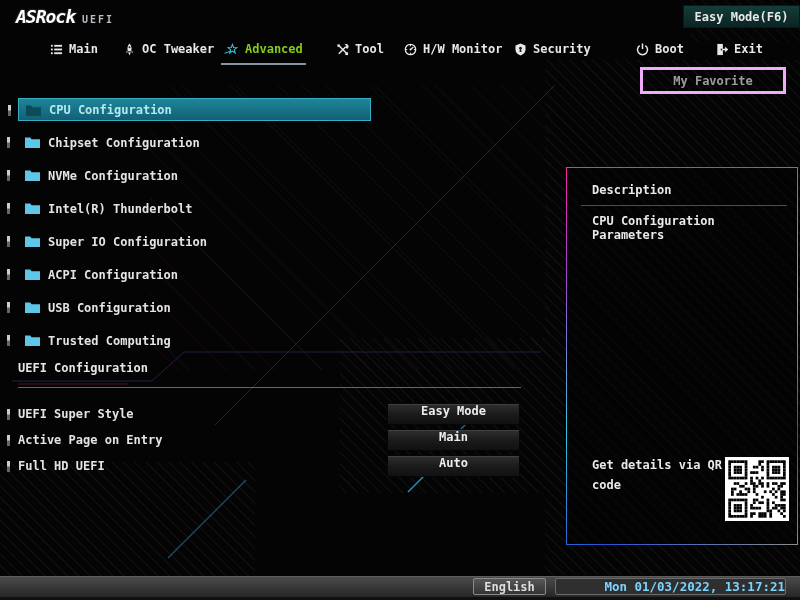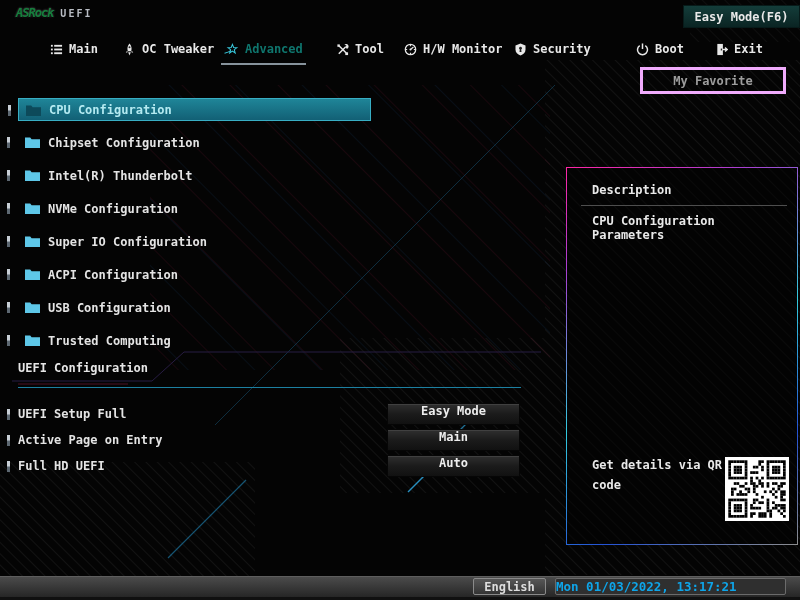--- a/index.html
+++ b/index.html
@@ -3,33 +3,33 @@
 <meta charset="utf-8">
 <style>
   html,body{margin:0;padding:0;background:#040404;}
   .screen{position:relative;width:800px;height:600px;overflow:hidden;background:#040404;
           font-family:"DejaVu Sans Mono","Liberation Mono",monospace;color:#e6e6e6;}
   .abs{position:absolute;}
   svg.decor{position:absolute;left:0;top:0;z-index:0;pointer-events:none;}
 
   
   .logo{left:16px;top:6px;display:flex;align-items:baseline;gap:7px;z-index:2;}
-  .logo-main{font-style:italic;font-weight:900;font-size:12px;letter-spacing:-1px;color:#15803d;
+  .logo-main{font-style:italic;font-weight:900;font-size:18px;letter-spacing:-1px;color:#ffffff;
              text-shadow:0 1px 1px #000,0 0 2px #777;}
   .logo-sub{font-size:10px;font-weight:bold;color:#b9bdc4;letter-spacing:2px;}
   .easy-mode{left:683px;top:5px;width:117px;height:23px;display:flex;align-items:center;justify-content:center;
              background:linear-gradient(#143d3a,#0a2423);border:1px solid #071b1a;color:#e9e9e9;
              font-size:12px;font-weight:bold;z-index:2;box-sizing:border-box;}
   .my-fav{left:640px;top:67px;width:146px;height:27px;display:flex;align-items:center;justify-content:center;
           border:3px solid #f0abfc;color:#9d9d9d;font-size:12px;font-weight:bold;z-index:2;box-sizing:border-box;}
 
   
   .nav-item{position:absolute;top:38px;height:22px;display:flex;align-items:center;gap:6px;
             font-size:12px;font-weight:bold;color:#e8e8e8;z-index:2;cursor:default;}
-  .nav-item.active{color:#0f766e;}
+  .nav-item.active{color:#84cc16;}
   .nav-item.active::after{content:"";position:absolute;left:-3px;right:-3px;bottom:-5px;height:2px;background:#87939c;}
   .nav-item svg{flex:0 0 auto;}
 
   
   .menu{left:18px;top:98px;width:353px;z-index:2;}
   .menu-row{position:relative;height:23px;margin-bottom:10px;display:flex;align-items:center;
             padding-left:30px;font-size:12px;font-weight:bold;color:#e4e4e4;box-sizing:border-box;}
   .menu-row .folder{position:absolute;left:6px;top:5px;}
   .menu-row .tick{position:absolute;left:-11px;top:6px;width:3px;height:11px;
                   background:linear-gradient(#c7ced5 45%,#5d6872 55%);}
@@ -60,22 +60,22 @@
               line-height:20px;color:#e9e9e9;}
   .qr{position:absolute;left:158px;top:289px;}
 
   
   .status-bar{left:0;top:576px;width:800px;height:21px;background:linear-gradient(#4b4b4b,#262626);
               border-top:1px solid #5e5e5e;z-index:2;box-sizing:border-box;}
   .bottom-strip{left:0;top:597px;width:800px;height:3px;background:#101010;z-index:2;}
   .lang-btn{left:473px;top:578px;width:73px;height:17px;display:flex;align-items:center;justify-content:center;
             background:linear-gradient(#575757,#343434);border:1px solid #8a8a8a;color:#dedede;
             font-size:12px;font-weight:bold;z-index:3;box-sizing:border-box;border-radius:2px;}
-  .datetime{left:555px;top:578px;width:231px;height:17px;display:flex;align-items:center;justify-content:flex-start;
-            background:#2f2f2f;border:1px solid #6b6b6b;color:#0ea5e9;font-size:12.5px;font-weight:bold;
+  .datetime{left:555px;top:578px;width:231px;height:17px;display:flex;align-items:center;justify-content:flex-end;
+            background:#2f2f2f;border:1px solid #6b6b6b;color:#7dd3fc;font-size:12.5px;font-weight:bold;
             z-index:3;box-sizing:border-box;border-radius:2px;}
 </style>
 </head>
 <body>
 
 <div class="screen">
 
   <svg class="decor" width="800" height="600">
     <defs>
       <pattern id="hatch" width="8" height="8" patternUnits="userSpaceOnUse" patternTransform="rotate(-45)">
@@ -199,28 +199,28 @@
       <svg class="folder" width="17" height="13" viewBox="0 0 17 13">
           <path d="M1 1.5 H6.2 L7.6 3.2 H16 V12 H1 Z"></path>
         </svg>
       <span>Chipset Configuration</span>
     </div>
     <div class="menu-row">
       <span class="tick"></span>
       <svg class="folder" width="17" height="13" viewBox="0 0 17 13">
           <path d="M1 1.5 H6.2 L7.6 3.2 H16 V12 H1 Z"></path>
         </svg>
+      <span>NVMe Configuration</span>
+    </div>
+    <div class="menu-row">
+      <span class="tick"></span>
+      <svg class="folder" width="17" height="13" viewBox="0 0 17 13">
+          <path d="M1 1.5 H6.2 L7.6 3.2 H16 V12 H1 Z"></path>
+        </svg>
       <span>Intel(R) Thunderbolt</span>
-    </div>
-    <div class="menu-row">
-      <span class="tick"></span>
-      <svg class="folder" width="17" height="13" viewBox="0 0 17 13">
-          <path d="M1 1.5 H6.2 L7.6 3.2 H16 V12 H1 Z"></path>
-        </svg>
-      <span>NVMe Configuration</span>
     </div>
     <div class="menu-row">
       <span class="tick"></span>
       <svg class="folder" width="17" height="13" viewBox="0 0 17 13">
           <path d="M1 1.5 H6.2 L7.6 3.2 H16 V12 H1 Z"></path>
         </svg>
       <span>Super IO Configuration</span>
     </div>
     <div class="menu-row">
       <span class="tick"></span>
@@ -243,21 +243,21 @@
         </svg>
       <span>Trusted Computing</span>
     </div>
   </div>
 
   <div class="abs section-title">UEFI Configuration</div>
   <div class="abs divider"></div>
 
   <div class="setting-row" style="top:403px">
     <span class="tick"></span>
-    <span>UEFI Setup Full</span>
+    <span>UEFI Super Style</span>
   </div>
   <div class="value-btn" style="top:403px">
     <span>Easy Mode</span>
   </div>
 
   <div class="setting-row" style="top:429px">
     <span class="tick"></span>
     <span>Active Page on Entry</span>
   </div>
   <div class="value-btn" style="top:429px">

